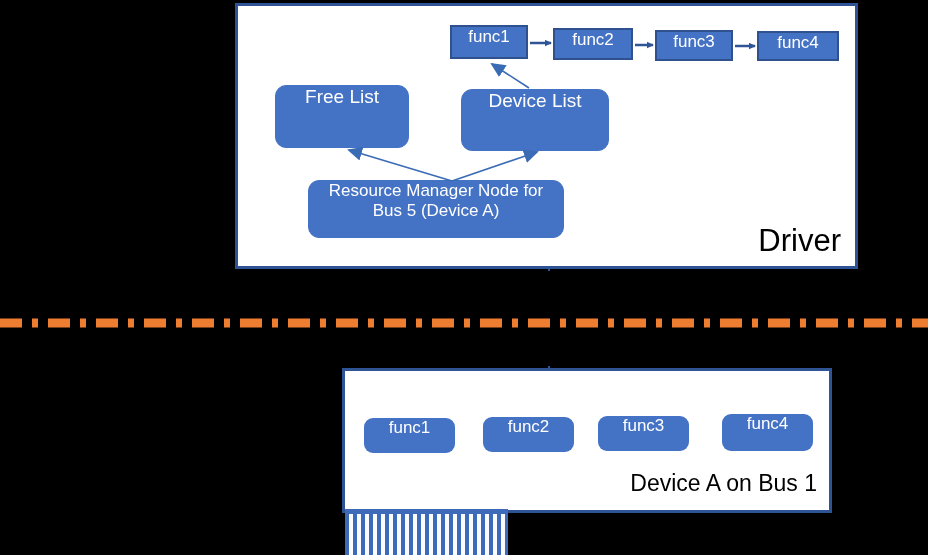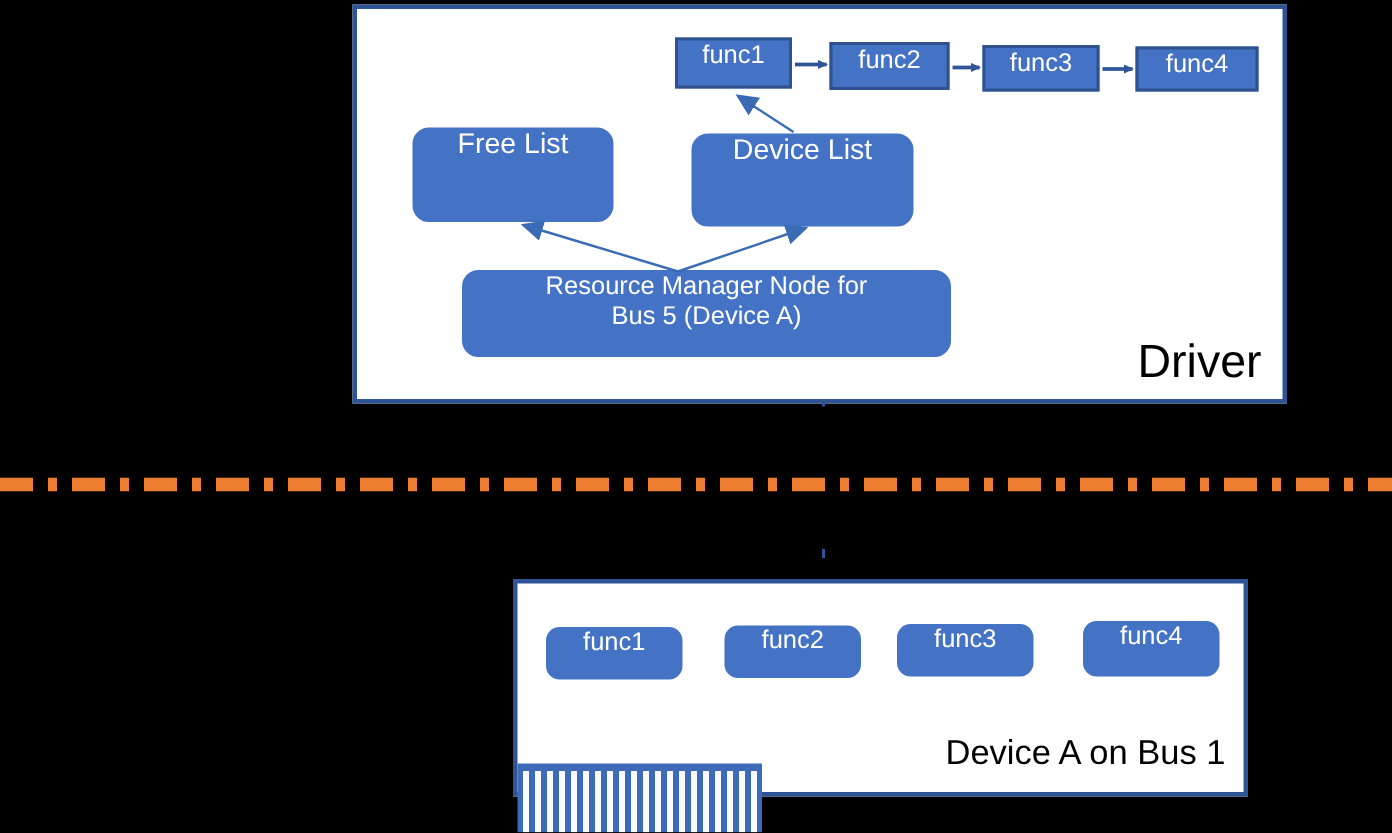--- a/index.html
+++ b/index.html
@@ -27,21 +27,21 @@
     box-sizing: border-box;
   }
   #driver-panel {
     left: 235px;
     top: 3px;
     width: 623px;
     height: 266px;
   }
   #device-panel {
     left: 342px;
-    top: 386px;
+    top: 368px;
     width: 490px;
     height: 145px;
   }
 
   
   .panel-caption {
     position: absolute;
     color: #000000;
     font-size: 30px;
     line-height: 34px;
@@ -87,21 +87,21 @@
   
   .func-top { font-size: 17px; }
   #func1-top { left: 450px; top: 25px;  width: 78px; height: 34px; }
   #func2-top { left: 553px; top: 28px;  width: 80px; height: 32px; }
   #func3-top { left: 655px; top: 30px;  width: 78px; height: 31px; }
   #func4-top { left: 757px; top: 31px;  width: 82px; height: 30px; }
 
   
   #free-list   { left: 275px; top: 85px;  width: 134px; height: 63px; font-size: 19px; }
   #device-list { left: 461px; top: 89px;  width: 148px; height: 62px; font-size: 19px; }
-  #rm-node     { left: 308px; top: 180px; width: 326px; height: 58px; font-size: 17px; }
+  #rm-node     { left: 308px; top: 180px; width: 256px; height: 58px; font-size: 17px; }
 
   
   .func-bot { font-size: 17px; }
   #func1-bot { left: 364px; top: 418px; width: 91px; height: 35px; }
   #func2-bot { left: 483px; top: 417px; width: 91px; height: 35px; }
   #func3-bot { left: 598px; top: 416px; width: 91px; height: 35px; }
   #func4-bot { left: 722px; top: 414px; width: 91px; height: 37px; }
 
   
   #divider {

